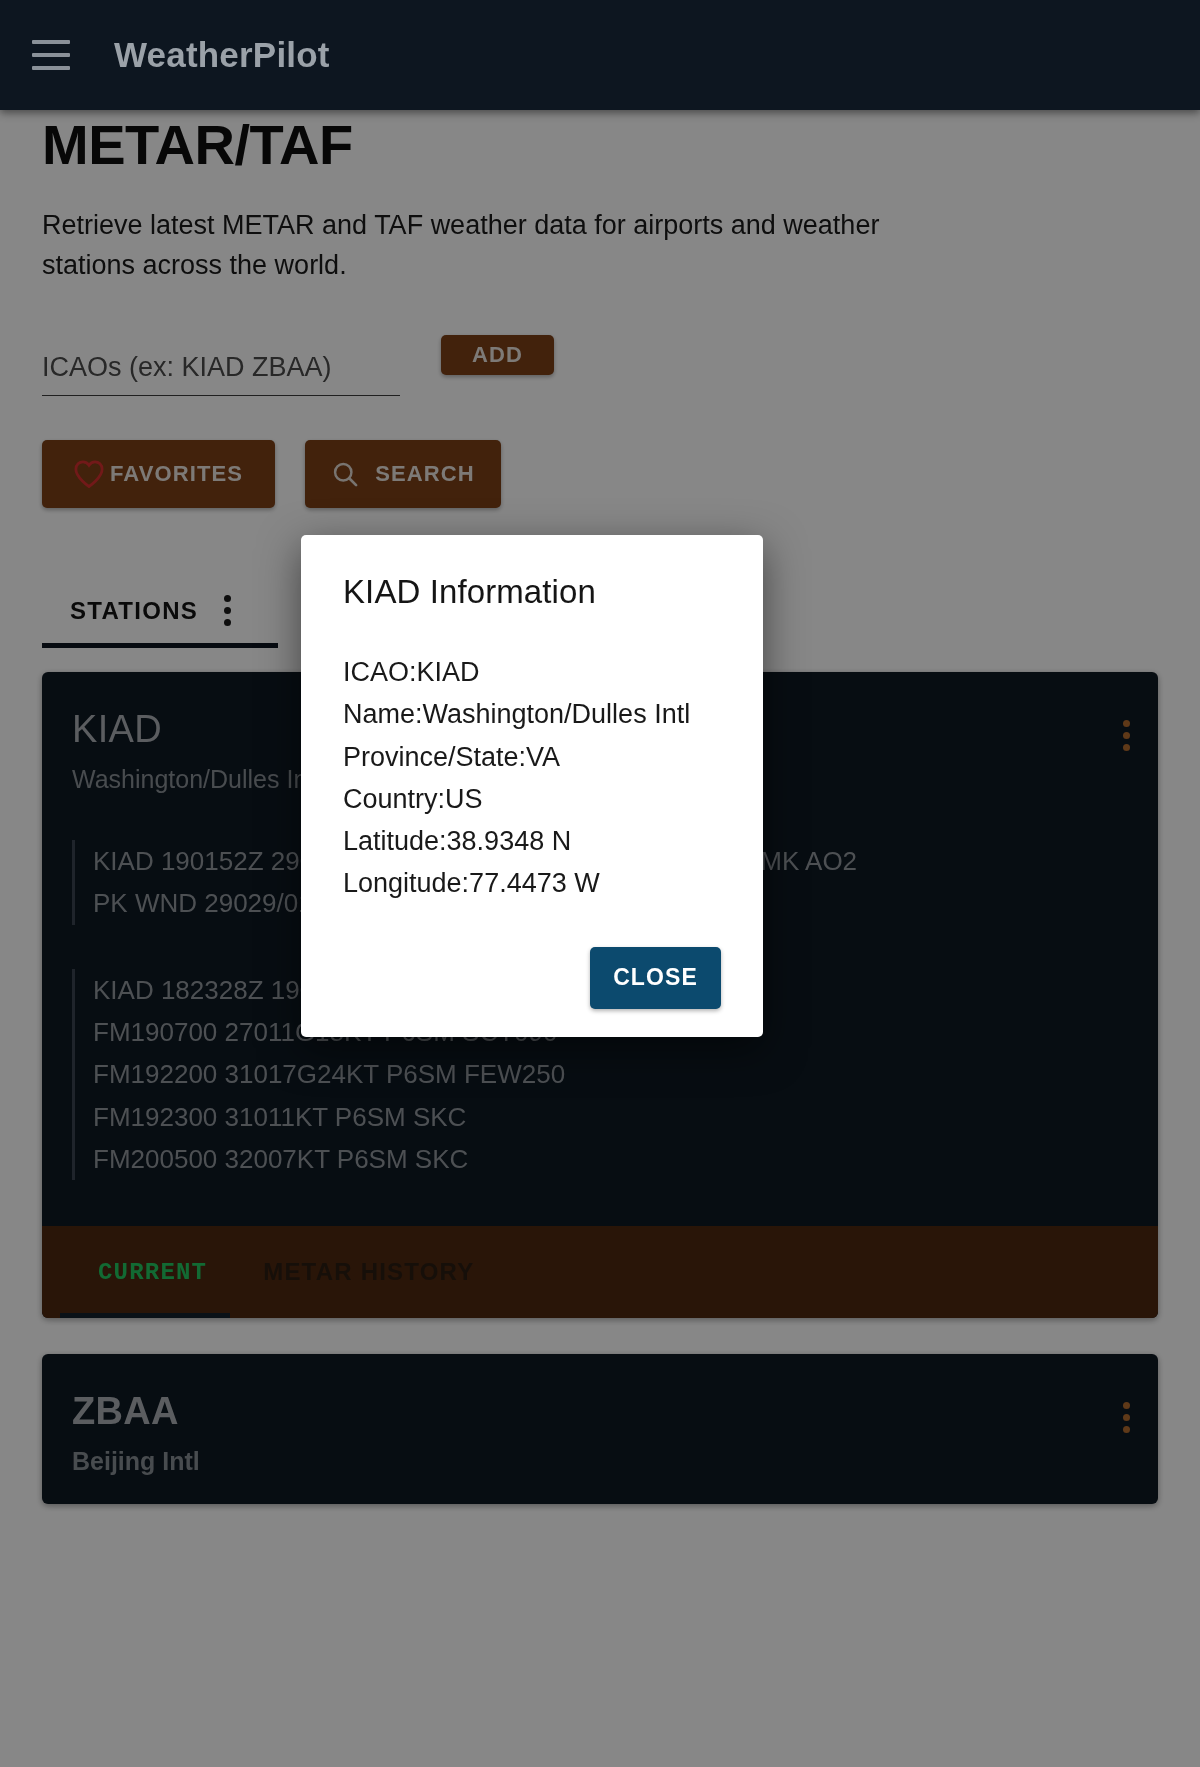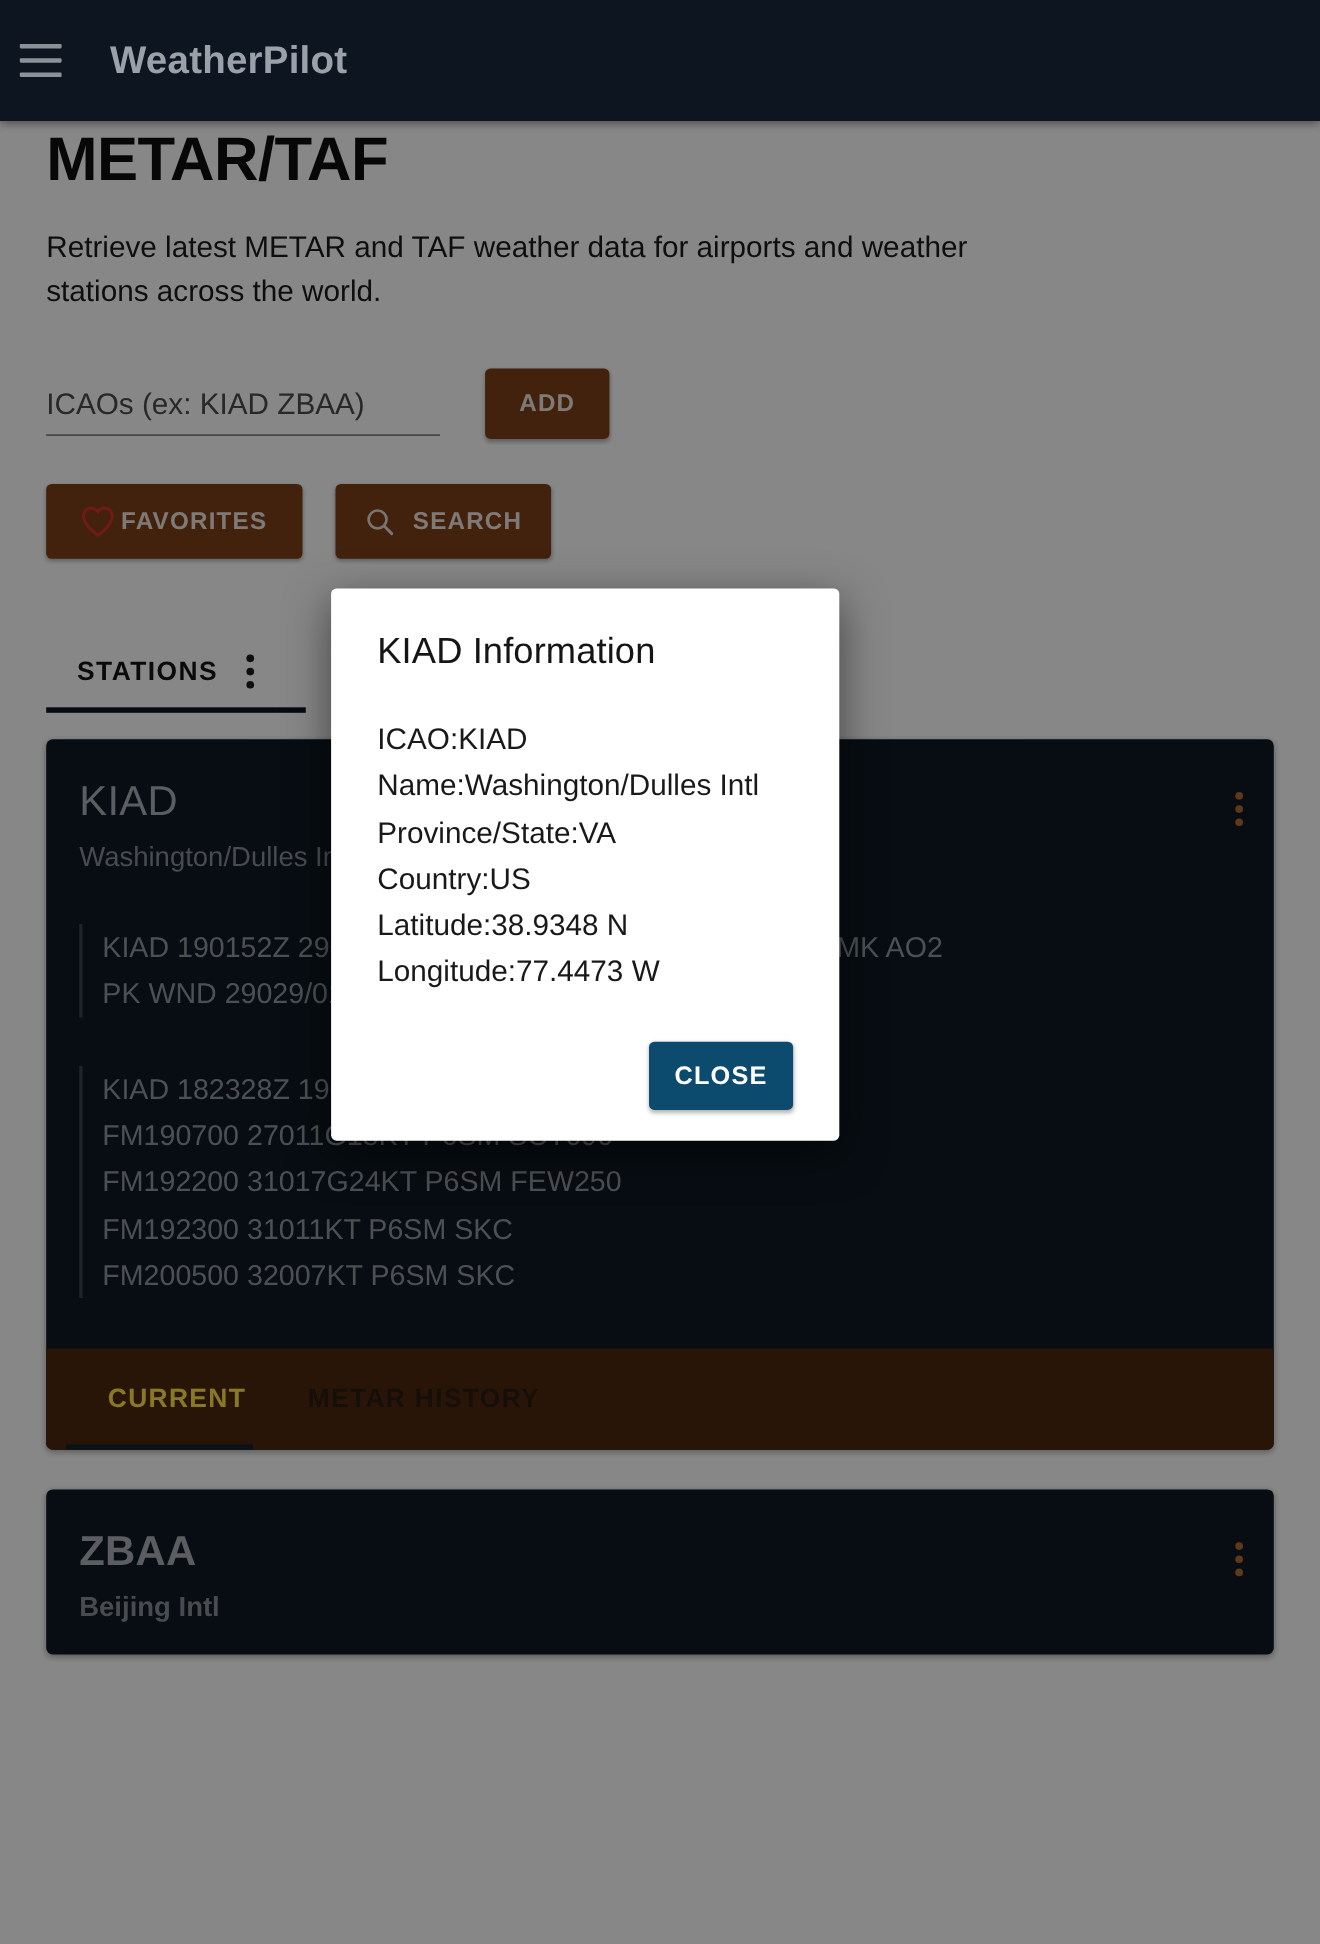--- a/index.html
+++ b/index.html
@@ -29,21 +29,21 @@
     pointer-events: none;
   }
 
   
   .appbar {
     position: relative;
     height: 110px;
     background: #0d1620;
     display: flex;
     align-items: center;
-    padding-left: 18px;
+    padding-left: 32px;
     z-index: 60;
     box-shadow: 0 3px 8px rgba(0,0,0,0.45);
   }
   .hamburger {
     width: 38px;
     height: 30px;
     display: flex;
     flex-direction: column;
     justify-content: space-between;
     cursor: pointer;
@@ -125,21 +125,21 @@
     display: inline-flex;
     align-items: center;
     justify-content: center;
     box-shadow: 0 2px 4px rgba(0,0,0,0.3);
   }
   .btn-add {
     position: absolute;
     left: 399px;
     top: 13px;
     width: 113px;
-    height: 64px;
+    height: 40px;
   }
 
   .action-row {
     margin-top: 28px;
     display: flex;
     gap: 30px;
   }
   .btn-fav { width: 233px; height: 68px; gap: 6px; }
   .btn-search { width: 196px; height: 68px; gap: 16px; }
 
@@ -249,21 +249,21 @@
   .card-tab {
     font-size: 24px;
     font-weight: bold;
     letter-spacing: 1.2px;
     height: 100%;
     display: flex;
     align-items: center;
     padding: 0 28px;
     cursor: pointer;
   }
-  .card-tab.active { color: #fde047; }
+  .card-tab.active { color: #22c55e; font-family: Liberation Mono, monospace; }
   .card-tab.inactive { color: #2a1c12; }
   .card-tab-underline {
     position: absolute;
     left: 18px;
     bottom: 0;
     width: 170px;
     height: 5px;
     background: #14202b;
   }
 

